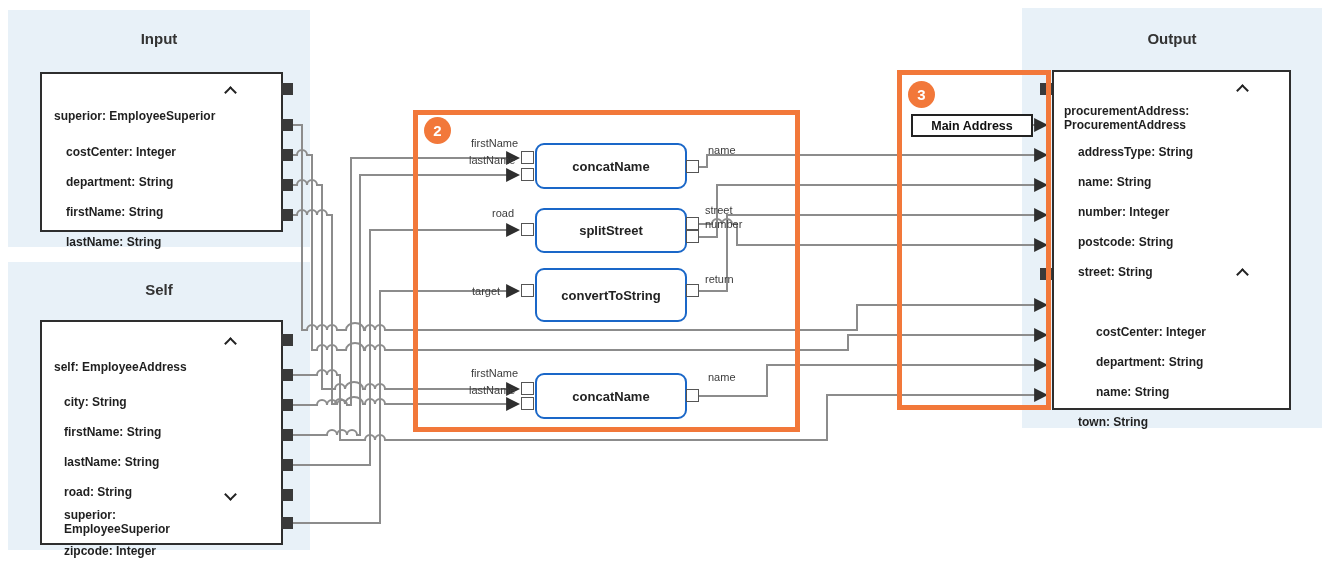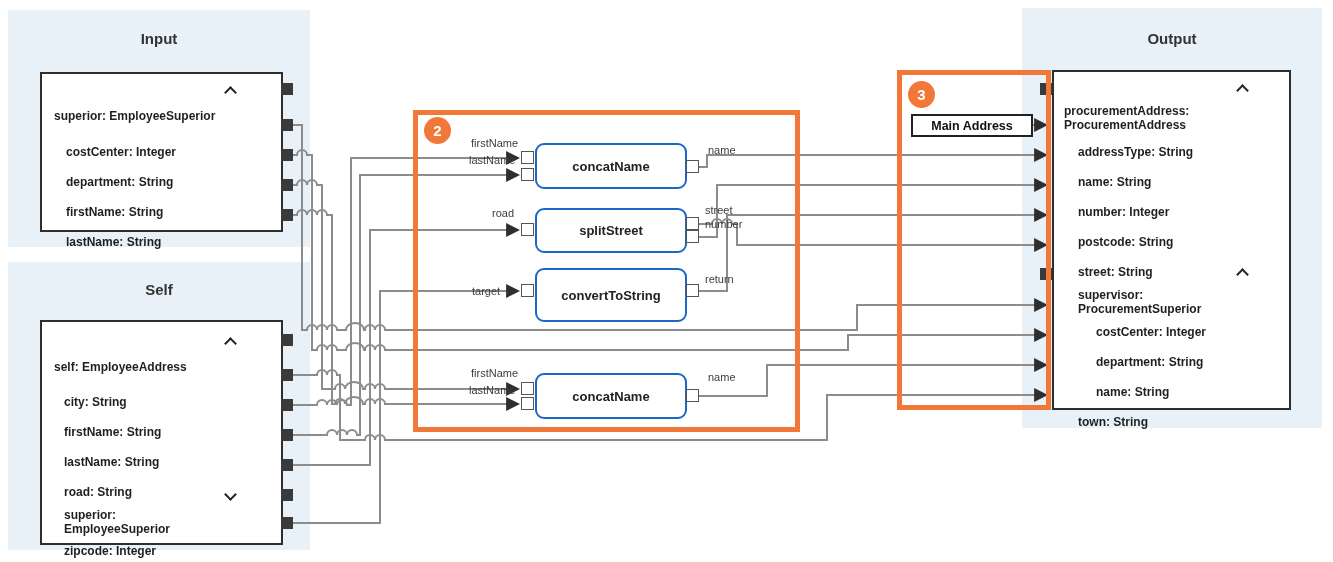--- a/index.html
+++ b/index.html
@@ -86,21 +86,20 @@
   </div>
 
   <div class="rbox" style="left:1052px;top:70px;width:239px;height:340px;">
     <div class="row wrap" style="left:10px;top:6px;width:172px;">procurementAddress: ProcurementAddress</div>
     <span class="chev up" style="left:184px;top:14px;"></span>
     <div class="row" style="left:24px;top:47px;">addressType: String</div>
     <div class="row" style="left:24px;top:77px;">name: String</div>
     <div class="row" style="left:24px;top:107px;">number: Integer</div>
     <div class="row" style="left:24px;top:137px;">postcode: String</div>
     <div class="row" style="left:24px;top:167px;">street: String</div>
-    <div class="row wrap" style="left:24px;top:190px;width:150px;">supervisor: ProcurementSuperior</div>
     <span class="chev up" style="left:184px;top:198px;"></span>
     <div class="row" style="left:42px;top:227px;">costCenter: Integer</div>
     <div class="row" style="left:42px;top:257px;">department: String</div>
     <div class="row" style="left:42px;top:287px;">name: String</div>
     <div class="row" style="left:24px;top:317px;">town: String</div>
   </div>
 
   <div class="nport" style="left:281px;top:83px;"></div>
   <div class="nport" style="left:281px;top:119px;"></div>
   <div class="nport" style="left:281px;top:149px;"></div>

